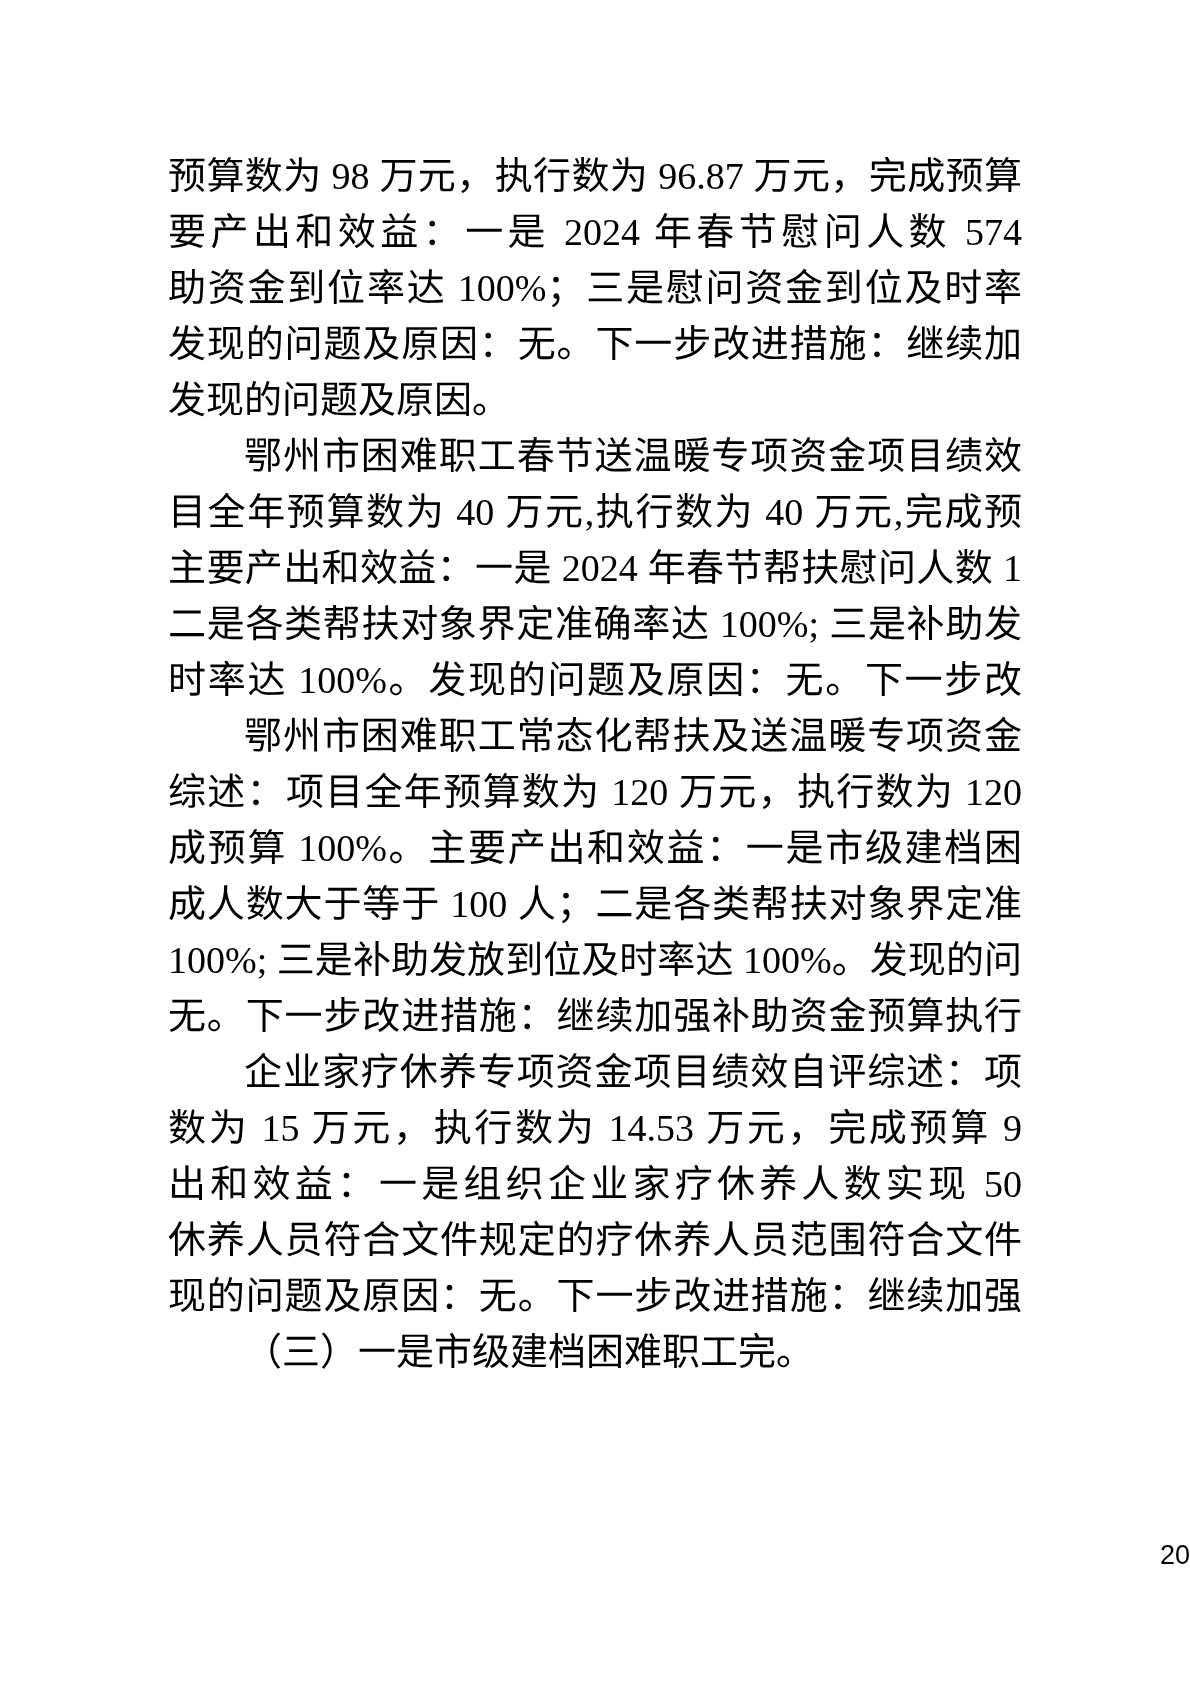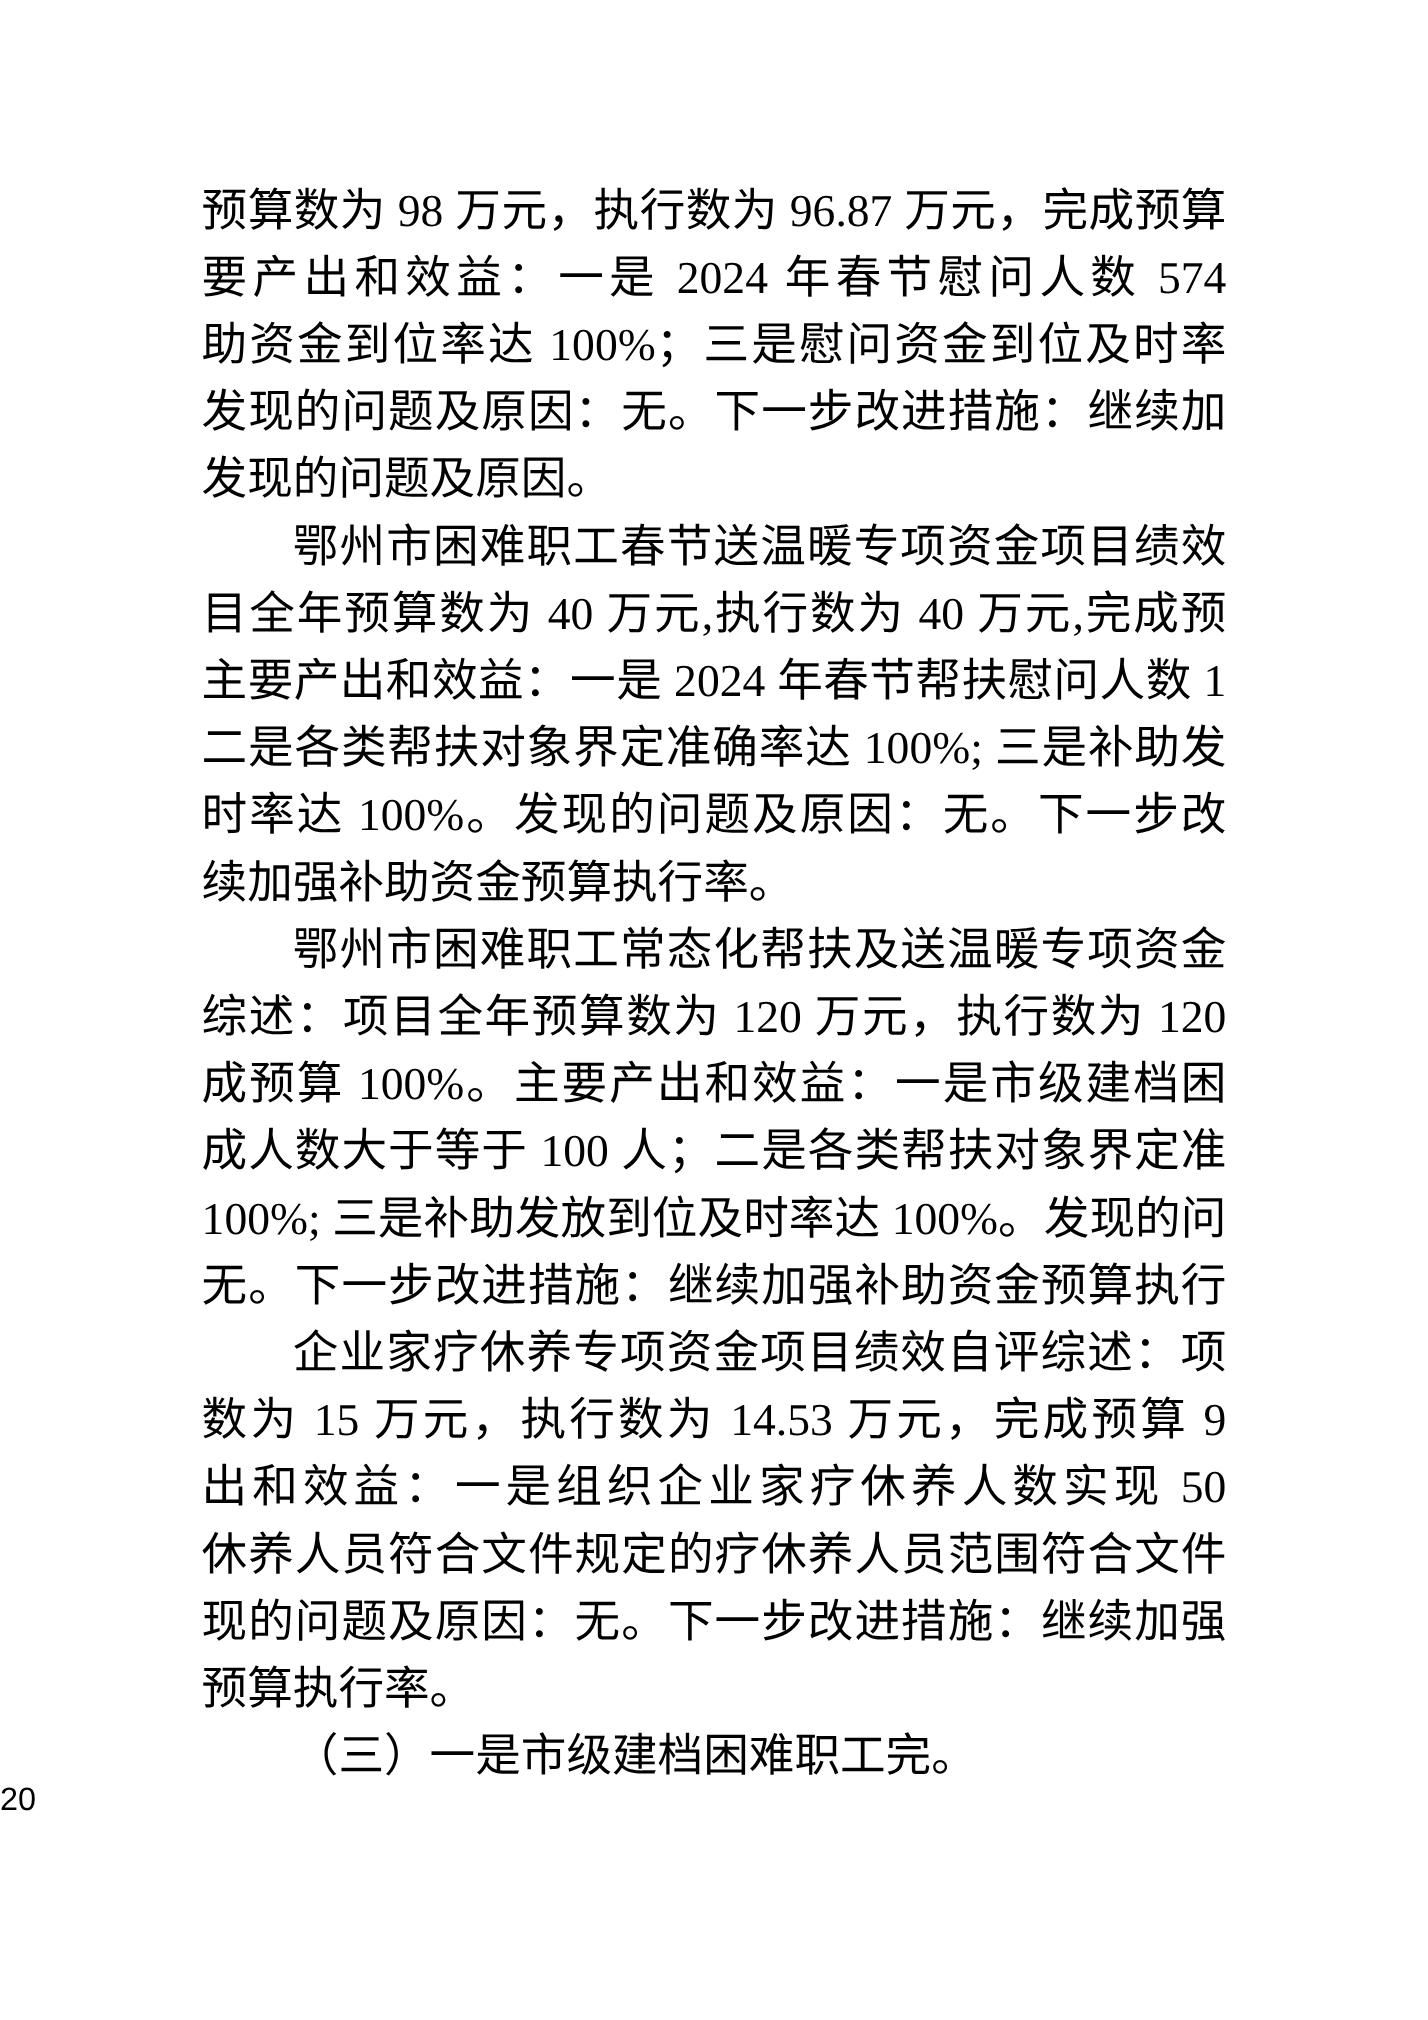--- a/index.html
+++ b/index.html
@@ -43,22 +43,22 @@
     text-indent: 2em;
   }
   .heading {
     
     font-style: normal;
   }
   .footer {
     position: absolute;
     left: 0;
     right: 0;
-    top: 1484px;
-    text-align: left;
+    top: 1540px;
+    text-align: right;
   }
   .pagenum {
     font-family: "Liberation Sans", "DejaVu Sans", sans-serif;
     font-size: 27px;
     color: #000000;
   }
 </style>
 </head>
 <body>
 
@@ -71,37 +71,35 @@
           <div class="line">助资金到位率达 100%；三是慰问资金到位及时率达 100%。</div>
           <div class="line">发现的问题及原因：无。下一步改进措施：继续加强劳模补</div>
           <div class="line last">发现的问题及原因。</div>
         </div>
         <div class="paragraph">
           <div class="line indent">鄂州市困难职工春节送温暖专项资金项目绩效自评综述：项</div>
           <div class="line">目全年预算数为 40 万元,执行数为 40 万元,完成预算 100%。</div>
           <div class="line">主要产出和效益：一是 2024 年春节帮扶慰问人数 100 人;</div>
           <div class="line">二是各类帮扶对象界定准确率达 100%; 三是补助发放到位及</div>
           <div class="line">时率达 100%。发现的问题及原因：无。下一步改进措施：继</div>
-          <div class="line last">续加强补助资金预算执行率。</div>
         </div>
         <div class="paragraph">
           <div class="line indent">鄂州市困难职工常态化帮扶及送温暖专项资金项目绩效自评</div>
           <div class="line">综述：项目全年预算数为 120 万元，执行数为 120 万元，完</div>
           <div class="line">成预算 100%。主要产出和效益：一是市级建档困难职工完</div>
           <div class="line">成人数大于等于 100 人；二是各类帮扶对象界定准确率达</div>
           <div class="line">100%; 三是补助发放到位及时率达 100%。发现的问题及原因：</div>
           <div class="line last">无。下一步改进措施：继续加强补助资金预算执行率。</div>
         </div>
         <div class="paragraph">
           <div class="line indent">企业家疗休养专项资金项目绩效自评综述：项目全年预算</div>
           <div class="line">数为 15 万元，执行数为 14.53 万元，完成预算 97%。主要产</div>
           <div class="line">出和效益：一是组织企业家疗休养人数实现 50 人；二是疗</div>
           <div class="line">休养人员符合文件规定的疗休养人员范围符合文件规定。发</div>
           <div class="line">现的问题及原因：无。下一步改进措施：继续加强补助资金</div>
-          <div class="line last">预算执行率。</div>
         </div>
       </div>
     <div class="line heading indent last">（三）一是市级建档困难职工完。</div>
   </div>
   <footer class="footer">
     <span class="pagenum">20</span>
   </footer>
 </main>
 
 </body></html>

